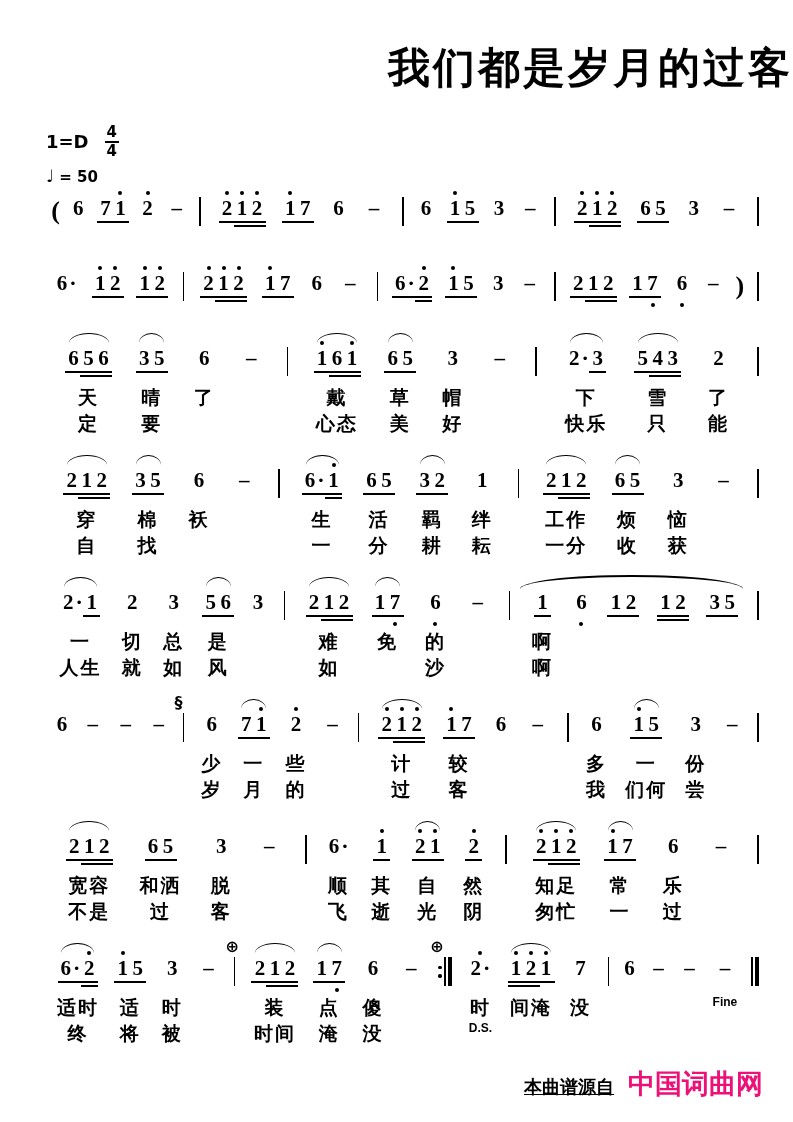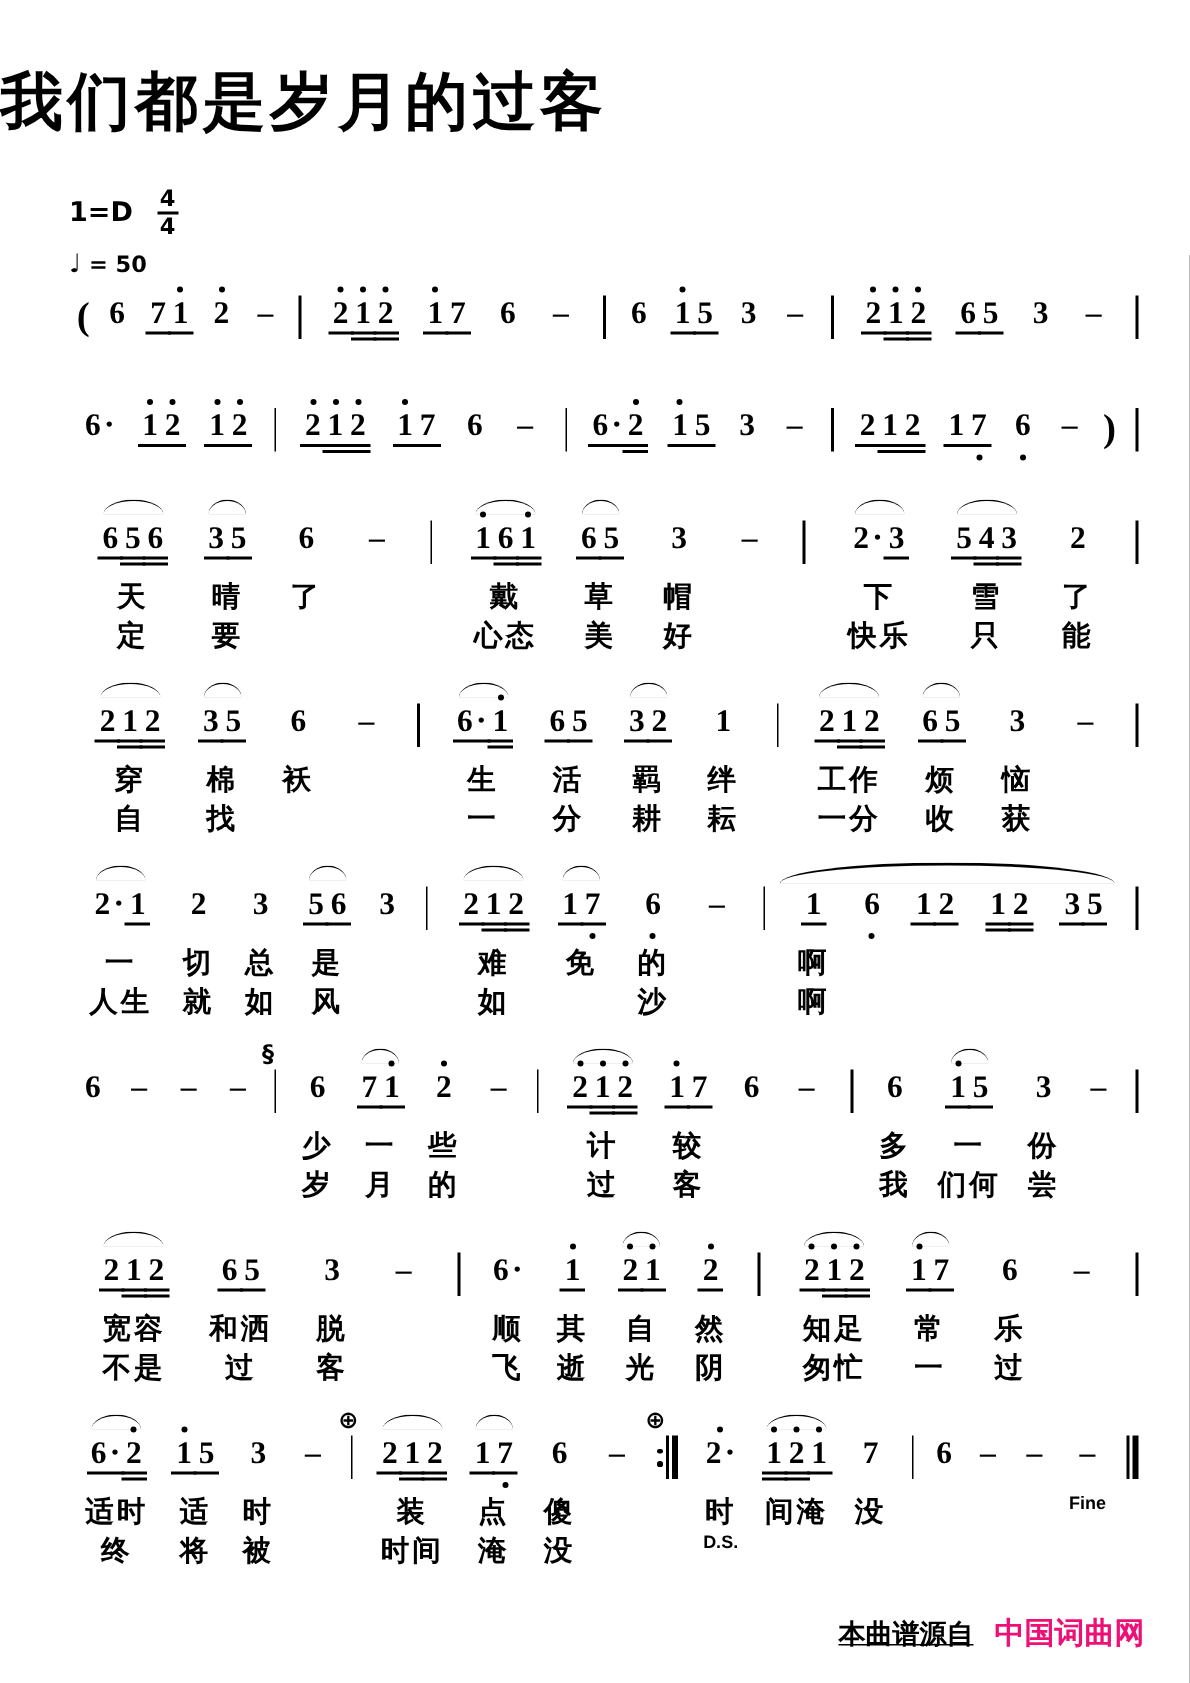--- a/index.html
+++ b/index.html
@@ -1,18 +1,18 @@
 <!DOCTYPE html>
 <html><head>
 <meta charset="utf-8">
 <style>
   html,body{margin:0;padding:0;background:#888;}
   .page{width:793px;height:1122px;background:#ffffff;position:relative;margin:0 auto;
         font-family:"Liberation Serif",serif;color:#000;overflow:hidden;}
-  .title{text-align:left;padding-top:40px;font-size:42px;font-weight:bold;
+  .title{text-align:right;padding-top:40px;font-size:42px;font-weight:bold;
          font-family:"DejaVu Sans",sans-serif;letter-spacing:3px;}
   .credits{position:absolute;top:116px;right:38px;text-align:right;font-size:18px;
            font-weight:bold;line-height:1.55;font-family:"DejaVu Sans",sans-serif;}
   .keytime{position:absolute;top:124px;left:46px;display:flex;gap:16px;align-items:center;
            font-weight:bold;font-size:18px;font-family:"DejaVu Sans",sans-serif;}
   .meter{display:inline-flex;flex-direction:column;align-items:center;font-size:15px;
          line-height:1.1;font-weight:bold;}
   .meter .num{border-bottom:2px solid #000;padding:0 2px;}
   .meter .den{padding:0 2px;}
   .tempo{position:absolute;top:166px;left:46px;font-size:15px;font-weight:bold;
@@ -48,21 +48,21 @@
   .sym{position:absolute;top:-20px;left:-8px;font-size:16px;font-weight:bold;
        font-family:"DejaVu Sans",sans-serif;}
   .pre,.post{font-size:26px;font-weight:bold;margin-top:6px;font-family:"Liberation Serif",serif;}
   .lyr1,.lyr2{height:26px;margin-top:3px;font-size:19px;font-weight:bold;white-space:nowrap;
        font-family:"DejaVu Sans",sans-serif;letter-spacing:2px;}
   .lyr2{margin-top:0;}
   .mark{font-size:12px;font-family:"Liberation Sans",sans-serif;letter-spacing:0;}
   .footer{position:absolute;bottom:20px;right:30px;font-family:"DejaVu Sans",sans-serif;
           font-weight:bold;display:flex;align-items:baseline;}
   .src{font-size:18px;color:#000;text-decoration:underline;}
-  .site{font-size:20px;margin-left:14px;}
+  .site{font-size:27px;margin-left:14px;}
 </style>
 </head>
 <body>
 
 <div class="page">
   <div class="title">我们都是岁月的过客</div>
 
 
   <div class="keytime">
     <span>1=D</span>

